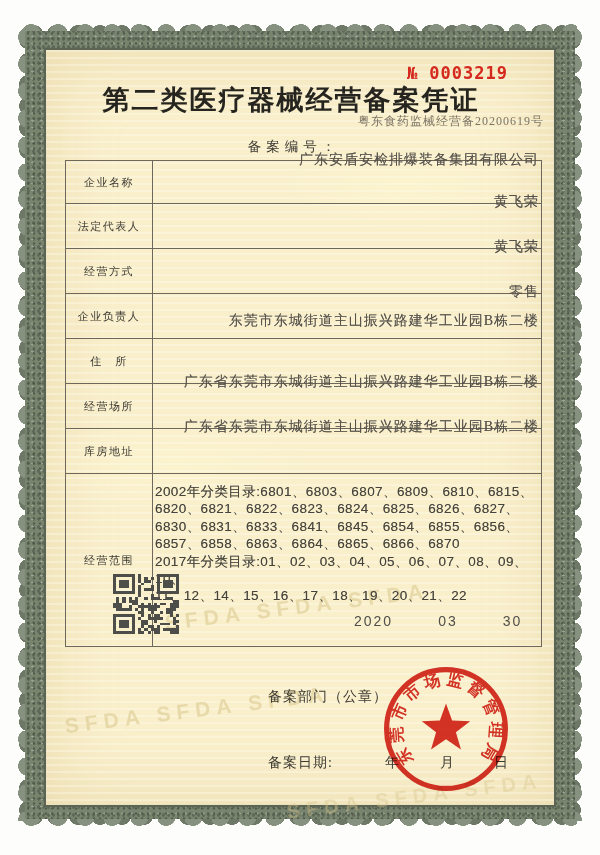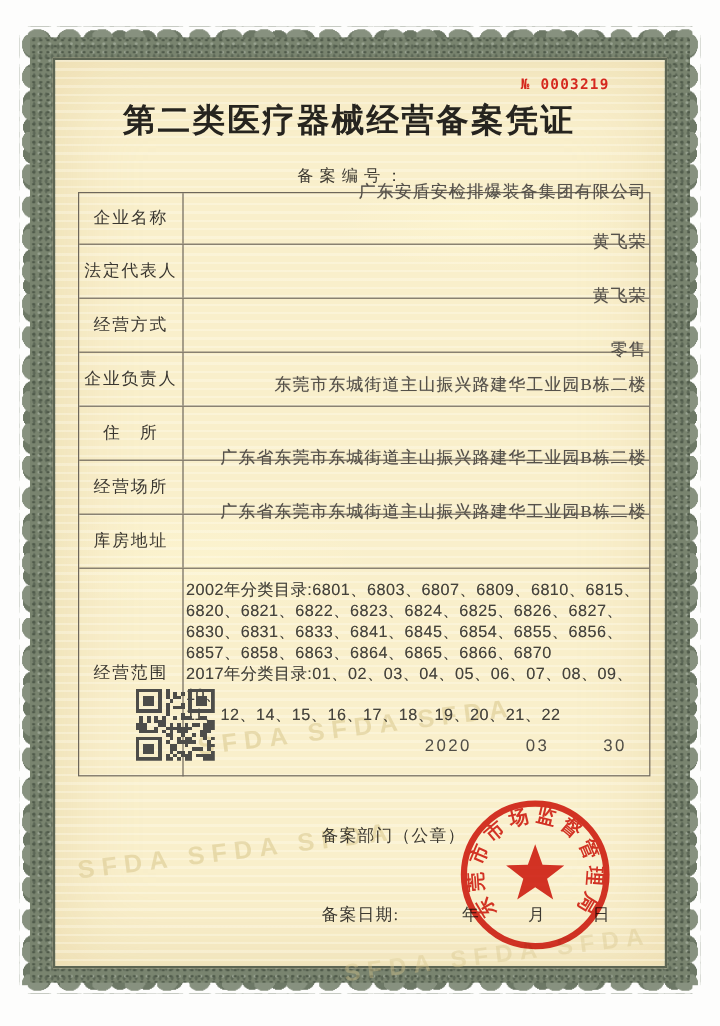--- a/index.html
+++ b/index.html
@@ -48,35 +48,35 @@
     background:
       repeating-linear-gradient(180deg, rgba(255,252,238,.35) 0 2px, rgba(0,0,0,0) 2px 7px),
       radial-gradient(ellipse 180px 60px at 70% 18%, rgba(255,248,210,.5), transparent 70%),
       radial-gradient(ellipse 200px 70px at 25% 55%, rgba(255,248,210,.45), transparent 70%);
   }
   .wm{position:absolute;font-family:"Liberation Sans",sans-serif;font-weight:bold;
     color:rgba(216,198,140,.55);letter-spacing:6px;transform:rotate(-7deg);
     pointer-events:none;white-space:nowrap;}
   
   .serial{position:absolute;top:13px;right:46px;color:#d5281e;
-    font-family:"DejaVu Sans Mono",monospace;font-size:12px;font-weight:bold;letter-spacing:1px;}
+    font-family:"DejaVu Sans Mono",monospace;font-size:17px;font-weight:bold;letter-spacing:1px;}
   .title{position:absolute;top:32px;left:0;right:0;text-align:center;
     transform:translateX(-9px);font-size:27px;font-weight:bold;color:#26241f;letter-spacing:2px;}
   .docno{position:absolute;top:63px;right:10px;font-size:12px;color:#7b7365;letter-spacing:1px;}
   .regno{position:absolute;top:88px;left:0;right:0;text-align:center;
     transform:translateX(-6px);font-size:13.5px;color:#3c3931;letter-spacing:5px;}
   
   .table{position:absolute;left:19px;top:110px;width:477px;height:487px;
     border:1.5px solid #6e675b;box-sizing:border-box;}
   .row{display:flex;border-top:1.5px solid #6e675b;box-sizing:border-box;}
   .row:first-child{border-top:none;}
   .row.h1{height:42px;} .row.h2{height:45px;} .row.h3{height:174px;}
   .lbl{width:87px;box-sizing:border-box;border-right:1.5px solid #6e675b;
     display:flex;align-items:center;justify-content:center;
-    font-size:14px;color:#3a3731;letter-spacing:1.5px;}
+    font-size:11px;color:#3a3731;letter-spacing:1.5px;}
   .valcell{flex:1;}
   .vals{position:absolute;left:87px;right:2px;top:0;}
   .val{position:absolute;left:0;right:0;text-align:right;font-size:14px;
     color:#55514a;letter-spacing:1px;white-space:nowrap;
     text-shadow:0 0 .6px rgba(85,81,74,.55);}
   .scope{position:absolute;left:89px;top:322px;width:384px;
     font-family:"Liberation Sans","DejaVu Sans",sans-serif;
     font-size:13.5px;line-height:17.4px;color:#45433c;white-space:pre-line;
     letter-spacing:.4px;text-shadow:0 0 .5px rgba(69,67,60,.5);}
   .qr{position:absolute;left:47px;top:413px;width:66px;height:60px;}
@@ -102,20 +102,21 @@
 </div>
 
 <div class="paper">
 
   <div class="wm" style="left:118px;top:545px;font-size:21px;">SFDA SFDA SFDA</div>
   <div class="wm" style="left:18px;top:648px;font-size:21px;">SFDA SFDA SFDA</div>
   <div class="wm" style="left:240px;top:735px;font-size:20px;color:rgba(216,198,140,.4);">SFDA SFDA SFDA</div>
 
   <div class="serial">№ 0003219</div>
   <div class="title">第二类医疗器械经营备案凭证</div>
+  <div class="docno">粤东食药监械经营备20200619号</div>
   <div class="regno">备案编号：</div>
 
   <div class="table">
     <div class="row h1">
       <div class="lbl">企业名称</div>
       <div class="valcell"></div>
     </div>
     <div class="row h2">
       <div class="lbl">法定代表人</div>
       <div class="valcell"></div>

